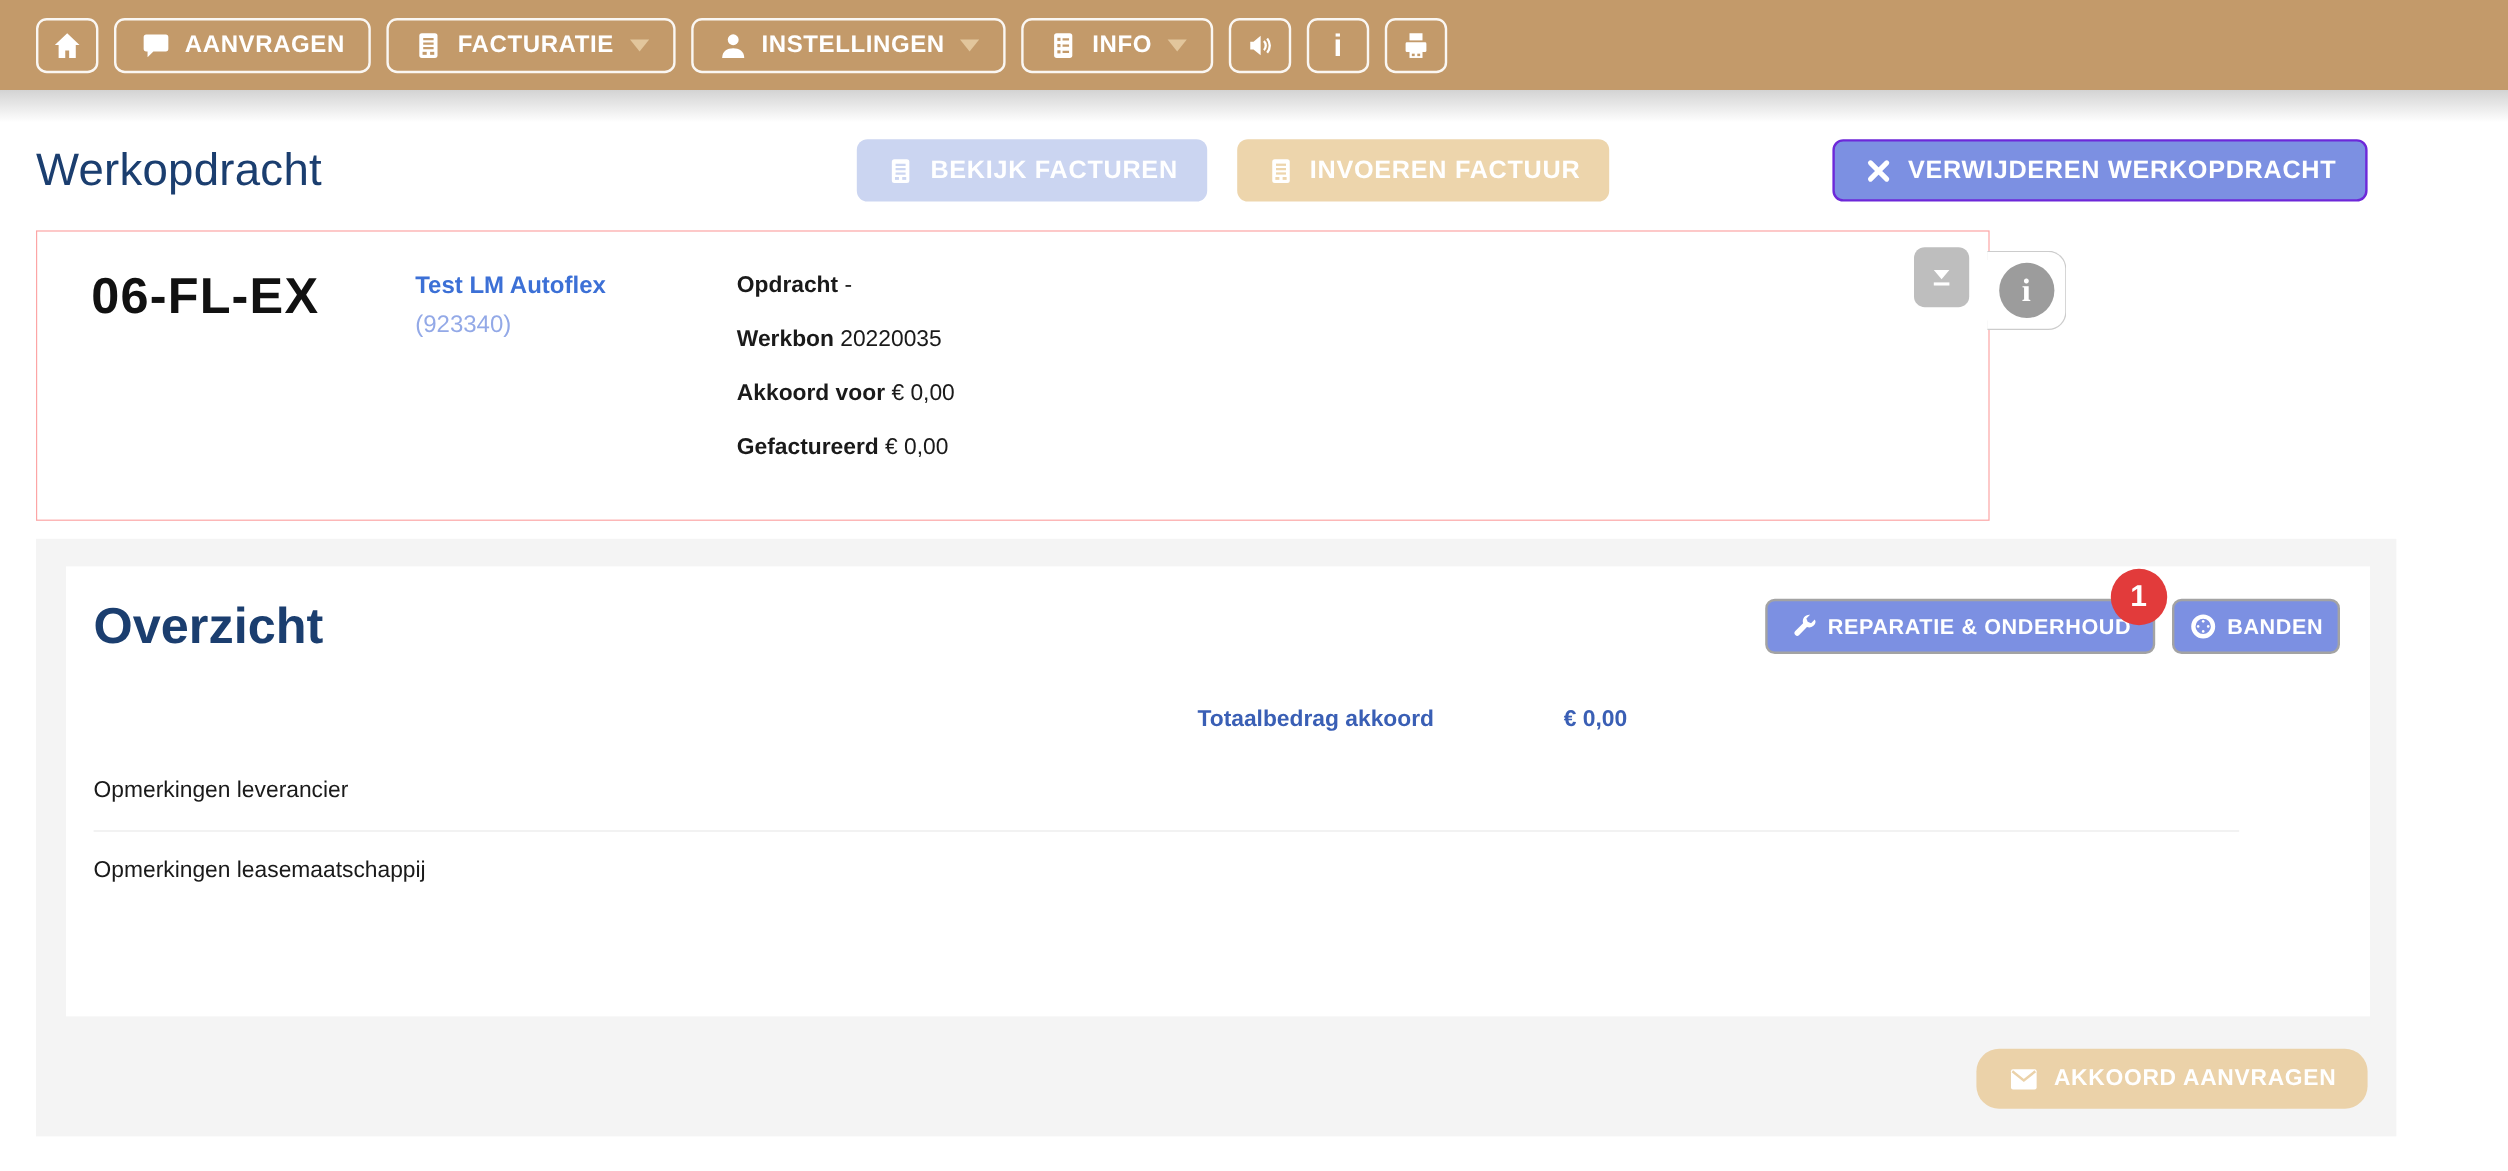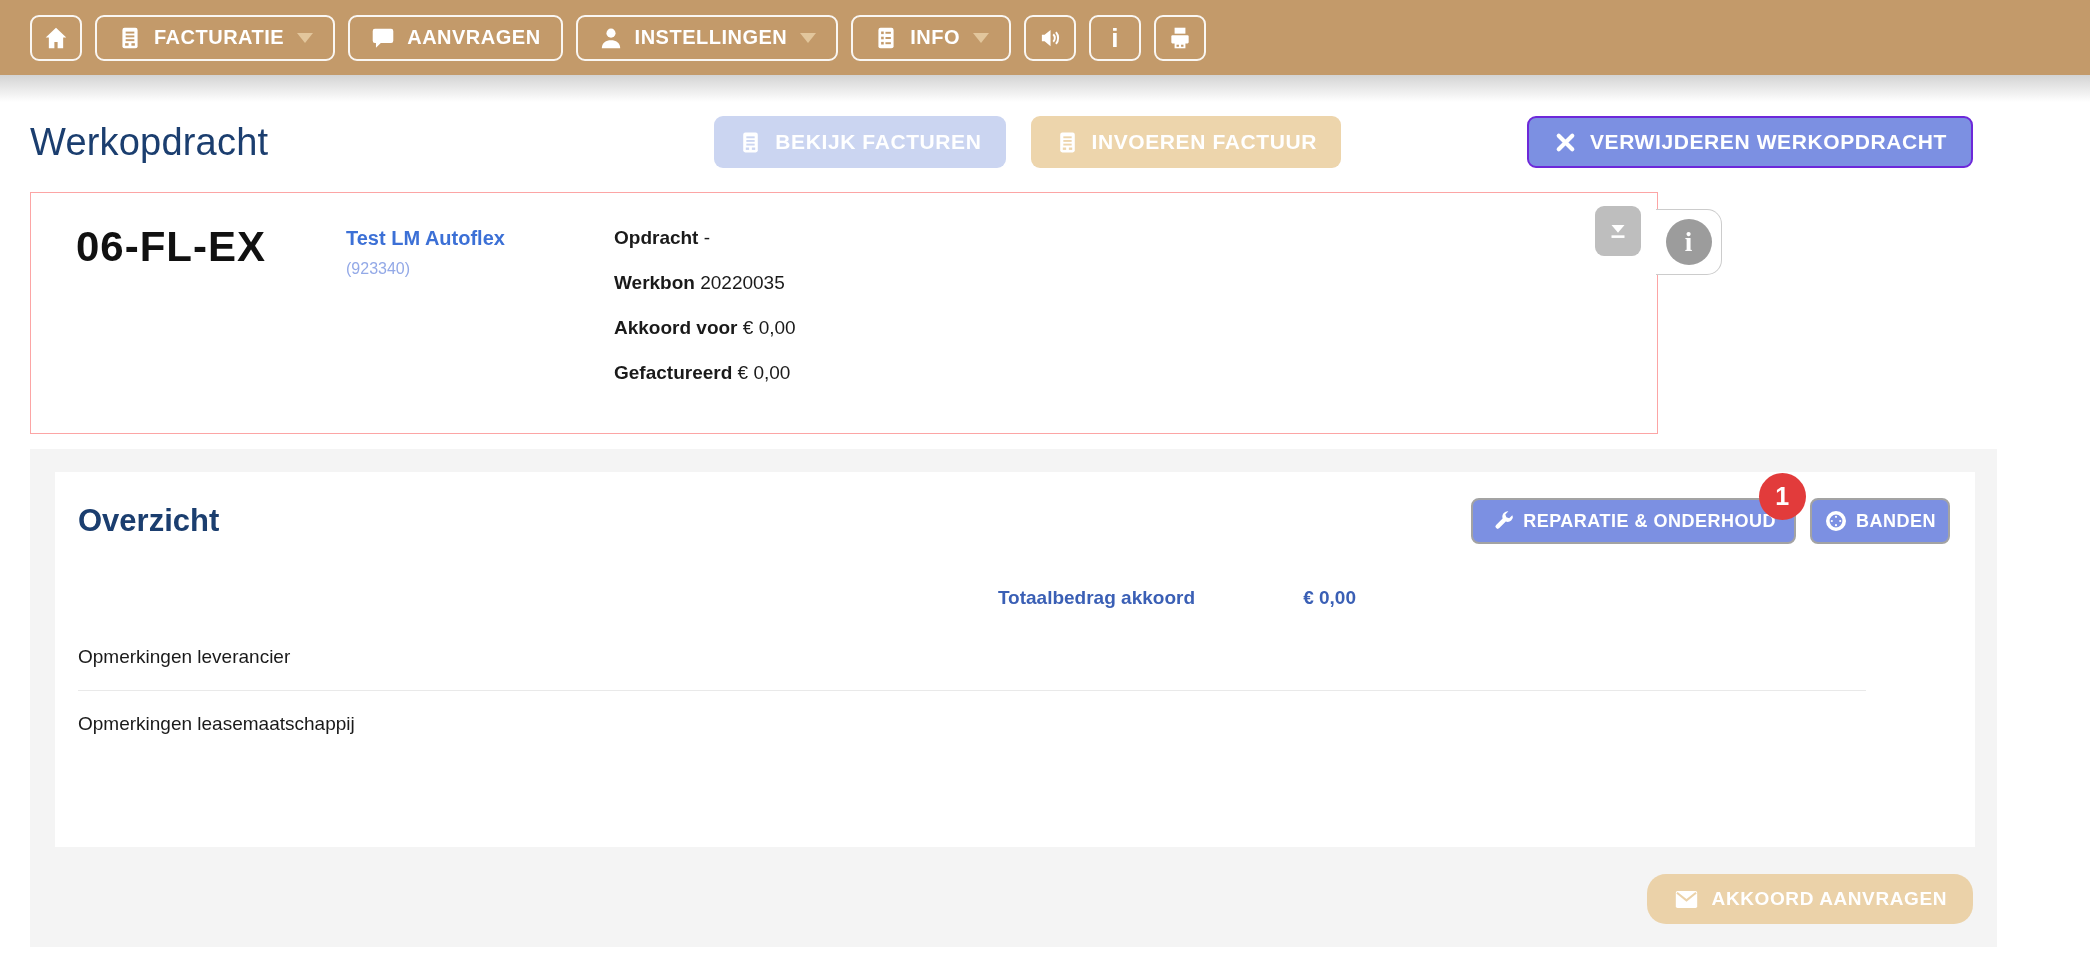--- a/index.html
+++ b/index.html
@@ -63,21 +63,21 @@
   
   .vehicle-card {
     position: relative;
     margin: 24px 0 0 30px; width: 1628px; height: 242px;
     background: #fff; border: 1px solid #fca5a5;
     display: flex; padding: 30px 0 0 45px;
   }
   .plate { font-size: 42px; font-weight: bold; letter-spacing: 1px; color: #111; width: 270px; }
   .company-col { width: 268px; padding-top: 4px; }
   .company-link { font-size: 20px; font-weight: bold; color: #3C70D6; text-decoration: none; display: block; }
-  .company-number { font-size: 16px; color: #93A9E7; margin-top: 10px; display: block; }
+  .company-number { font-size: 20px; color: #93A9E7; margin-top: 10px; display: block; }
   .details-col { padding-top: 4px; font-size: 19px; }
   .detail-line { margin-bottom: 23px; }
   .detail-line b { font-weight: bold; }
   .collapse-btn {
     position: absolute; top: 13px; right: 16px;
     width: 46px; height: 50px; border: none; border-radius: 9px;
     background: #BEBEBE; display: flex; align-items: center; justify-content: center;
   }
   .collapse-btn svg { width: 26px; height: 26px; }
   .card-flap {
@@ -100,21 +100,21 @@
     position: relative;
     margin: 15px 0 0 30px; width: 1967px; height: 498px;
     background: #F4F4F4;
   }
   .overview-card {
     position: absolute; left: 25px; top: 23px;
     width: 1920px; height: 375px; background: #fff;
     padding: 0 25px 0 23px;
   }
   .overview-head { display: flex; align-items: center; margin-top: 26px; }
-  .overview-title { font-size: 31px; font-weight: bold; color: #1B3E6F; margin: 0; }
+  .overview-title { font-size: 42px; font-weight: bold; color: #1B3E6F; margin: 0; }
   .ov-btn {
     height: 46px; background: #7C90E2; border: 2px solid #A3A3A3; border-radius: 8px;
     color: #fff; font-size: 18px; font-weight: bold; letter-spacing: .5px;
     display: flex; align-items: center; gap: 8px; padding: 0 18px;
   }
   .ov-btn svg { width: 24px; height: 24px; }
   .btn-reparatie { margin-left: auto; position: relative; }
   .btn-banden { margin-left: 14px; padding: 0 12px; }
   .badge {
     position: absolute; top: -27px; right: -12px;
@@ -153,37 +153,37 @@
 <body>
 
 <header class="topbar">
   <button class="tb-btn icon-only">
     <svg viewBox="0 0 24 24">
         <path d="M12 2.5 L2.5 11.5 h2.9 V21.5 h5.1 v-5.7 h3 v5.7 h5.1 V11.5 h2.9 Z" fill="#fff"></path>
       </svg>
   </button>
   <button class="tb-btn">
     <svg viewBox="0 0 24 24">
+        <path d="M4.5 3.5 h15 a2 2 0 0 1 2 2 v9 a2 2 0 0 1-2 2 h-9.5 l-4.5 4.5 v-4.5 h-1 a2 2 0 0 1-2-2 v-9 a2 2 0 0 1 2-2 Z" fill="#fff"></path>
+      </svg>
+    <span>AANVRAGEN</span>
+  </button>
+  <button class="tb-btn">
+    <svg viewBox="0 0 24 24">
         <rect x="5" y="2.5" width="14" height="19" rx="2" fill="#fff"></rect>
         <g stroke="var(--hole)" stroke-width="1.8">
           <line x1="8" y1="7" x2="16" y2="7"></line>
           <line x1="8" y1="10.5" x2="16" y2="10.5"></line>
           <line x1="8" y1="14" x2="16" y2="14"></line>
         </g>
         <rect x="7.5" y="16.8" width="3.2" height="2.3" fill="var(--hole)"></rect>
         <rect x="13.3" y="16.8" width="3.2" height="2.3" fill="var(--hole)"></rect>
       </svg>
     <span>FACTURATIE</span>
     <span class="caret"></span>
-  </button>
-  <button class="tb-btn">
-    <svg viewBox="0 0 24 24">
-        <path d="M4.5 3.5 h15 a2 2 0 0 1 2 2 v9 a2 2 0 0 1-2 2 h-9.5 l-4.5 4.5 v-4.5 h-1 a2 2 0 0 1-2-2 v-9 a2 2 0 0 1 2-2 Z" fill="#fff"></path>
-      </svg>
-    <span>AANVRAGEN</span>
   </button>
   <button class="tb-btn">
     <svg viewBox="0 0 24 24">
         <circle cx="12" cy="7.5" r="4.2" fill="#fff"></circle>
         <path d="M3.5 21.5 c0-5.2 4-7.5 8.5-7.5 s8.5 2.3 8.5 7.5 Z" fill="#fff"></path>
       </svg>
     <span>INSTELLINGEN</span>
     <span class="caret"></span>
   </button>
   <button class="tb-btn">

